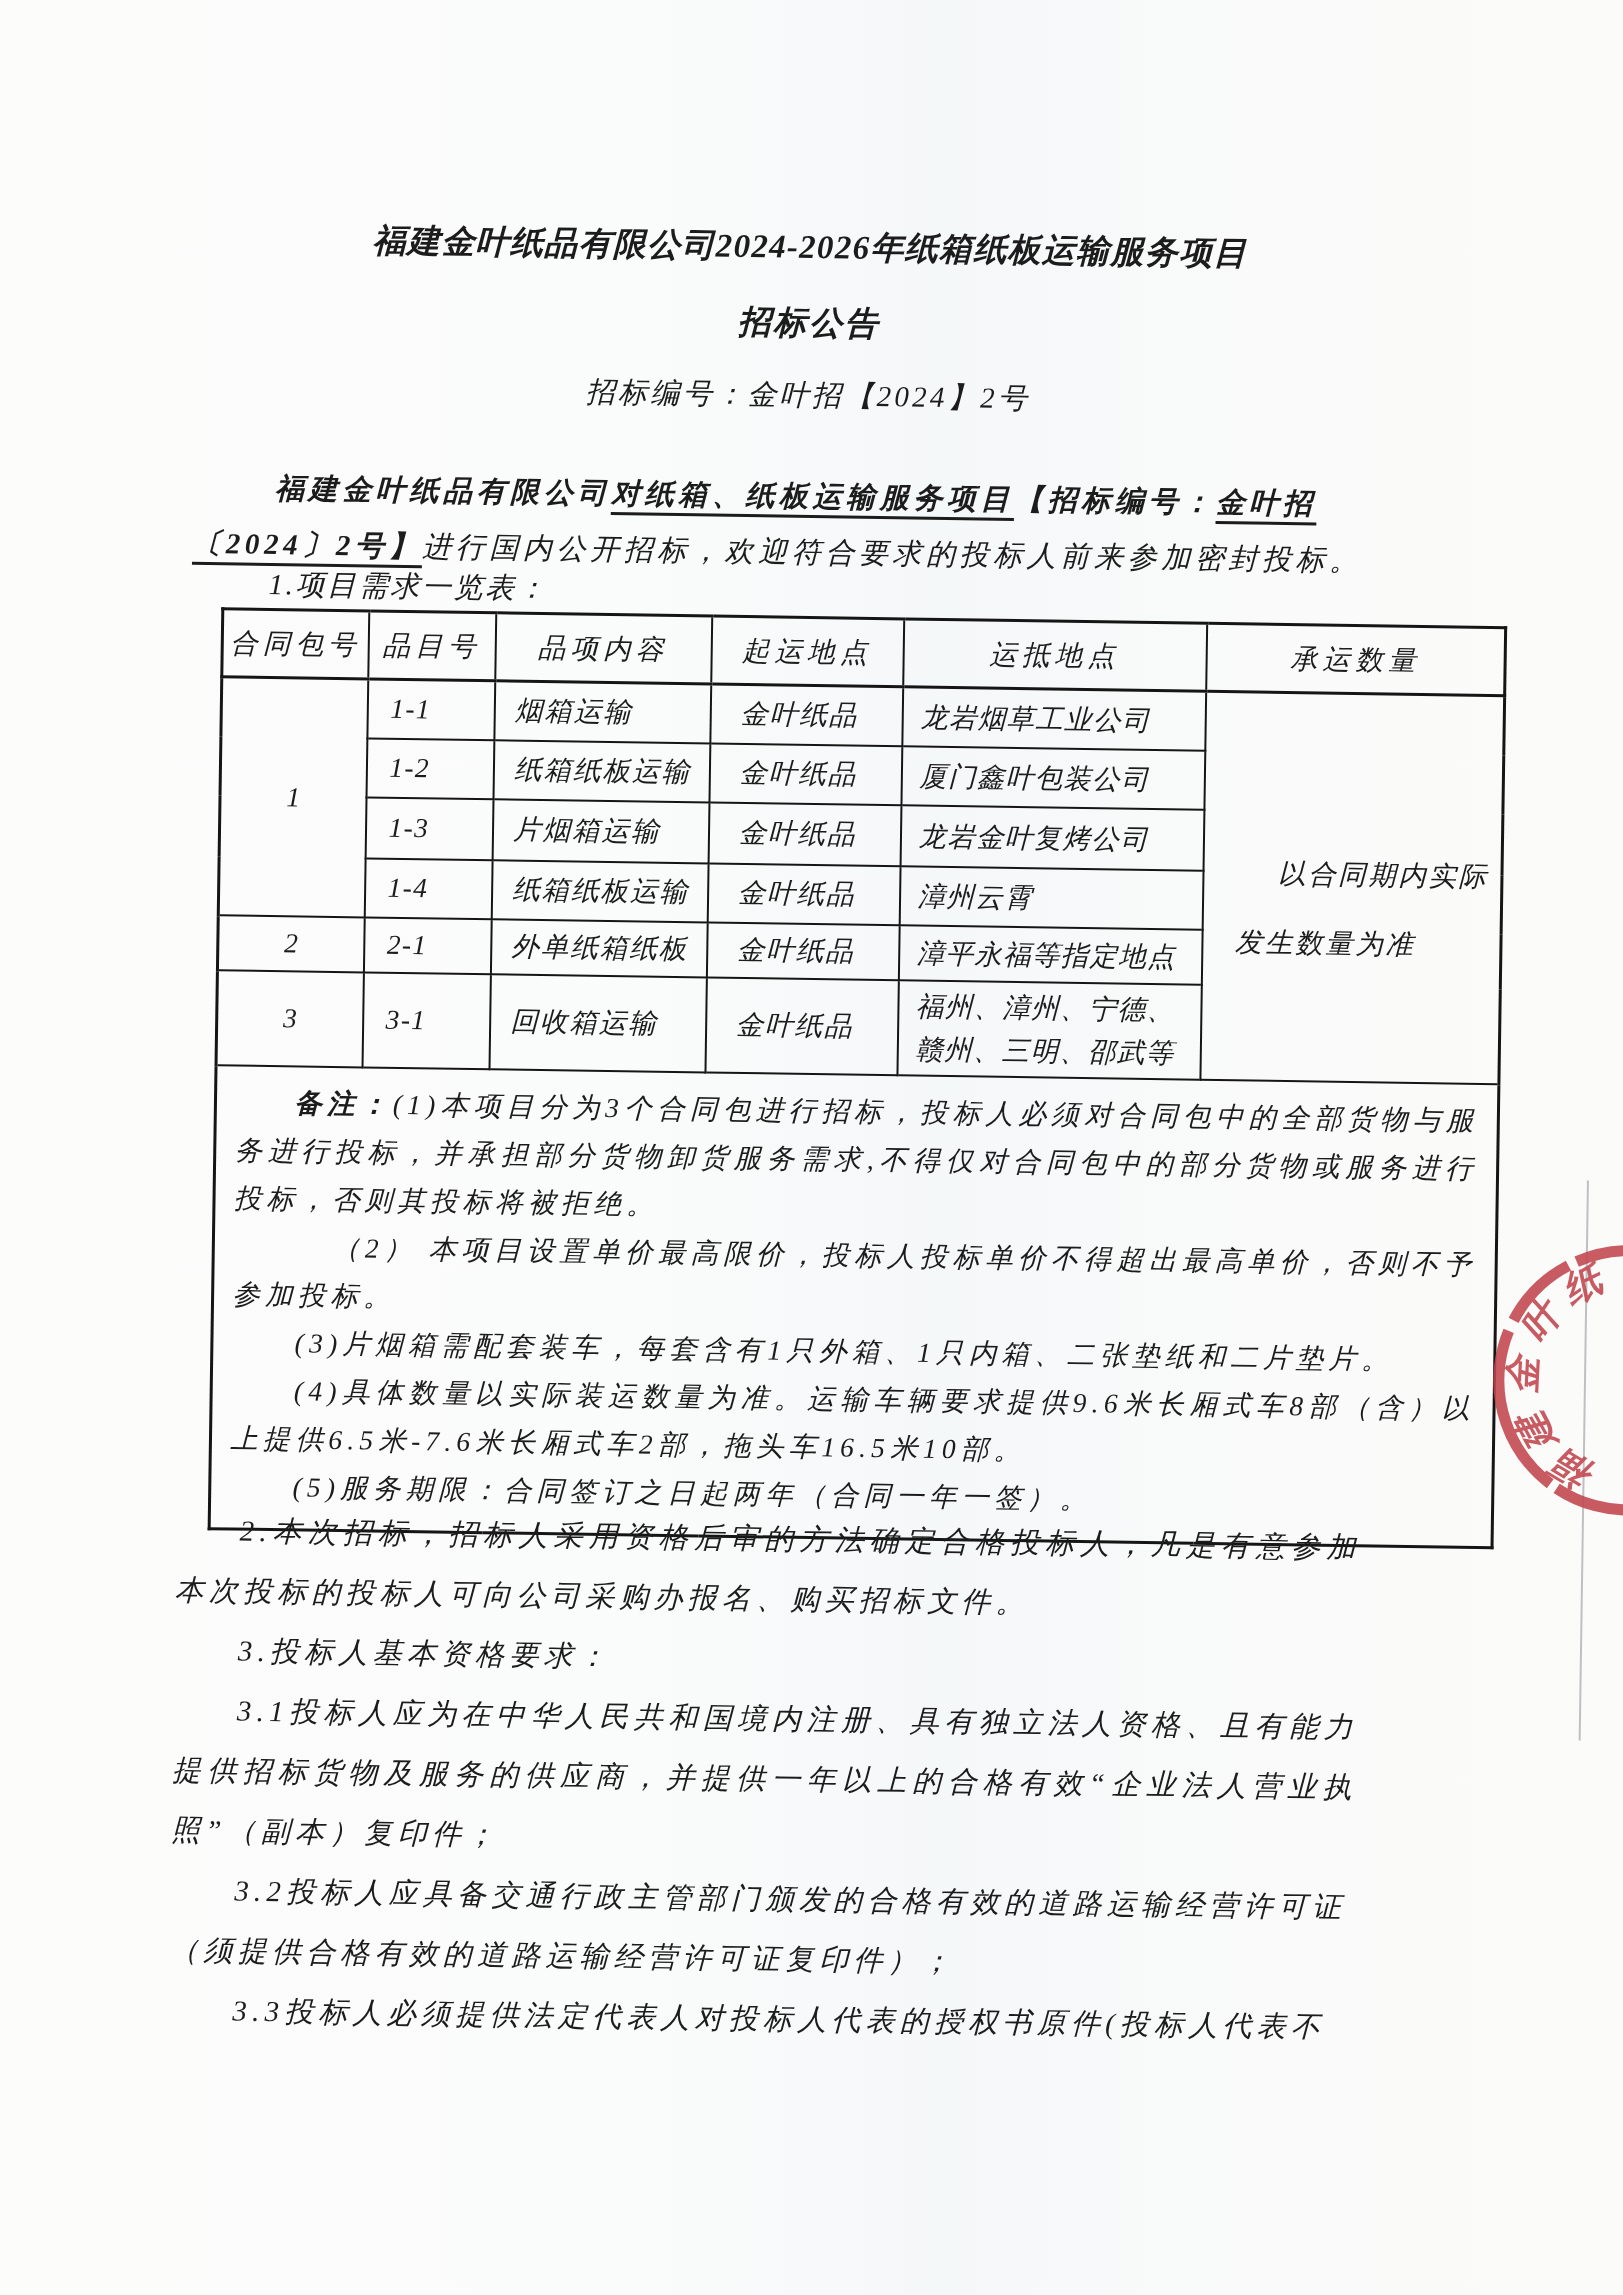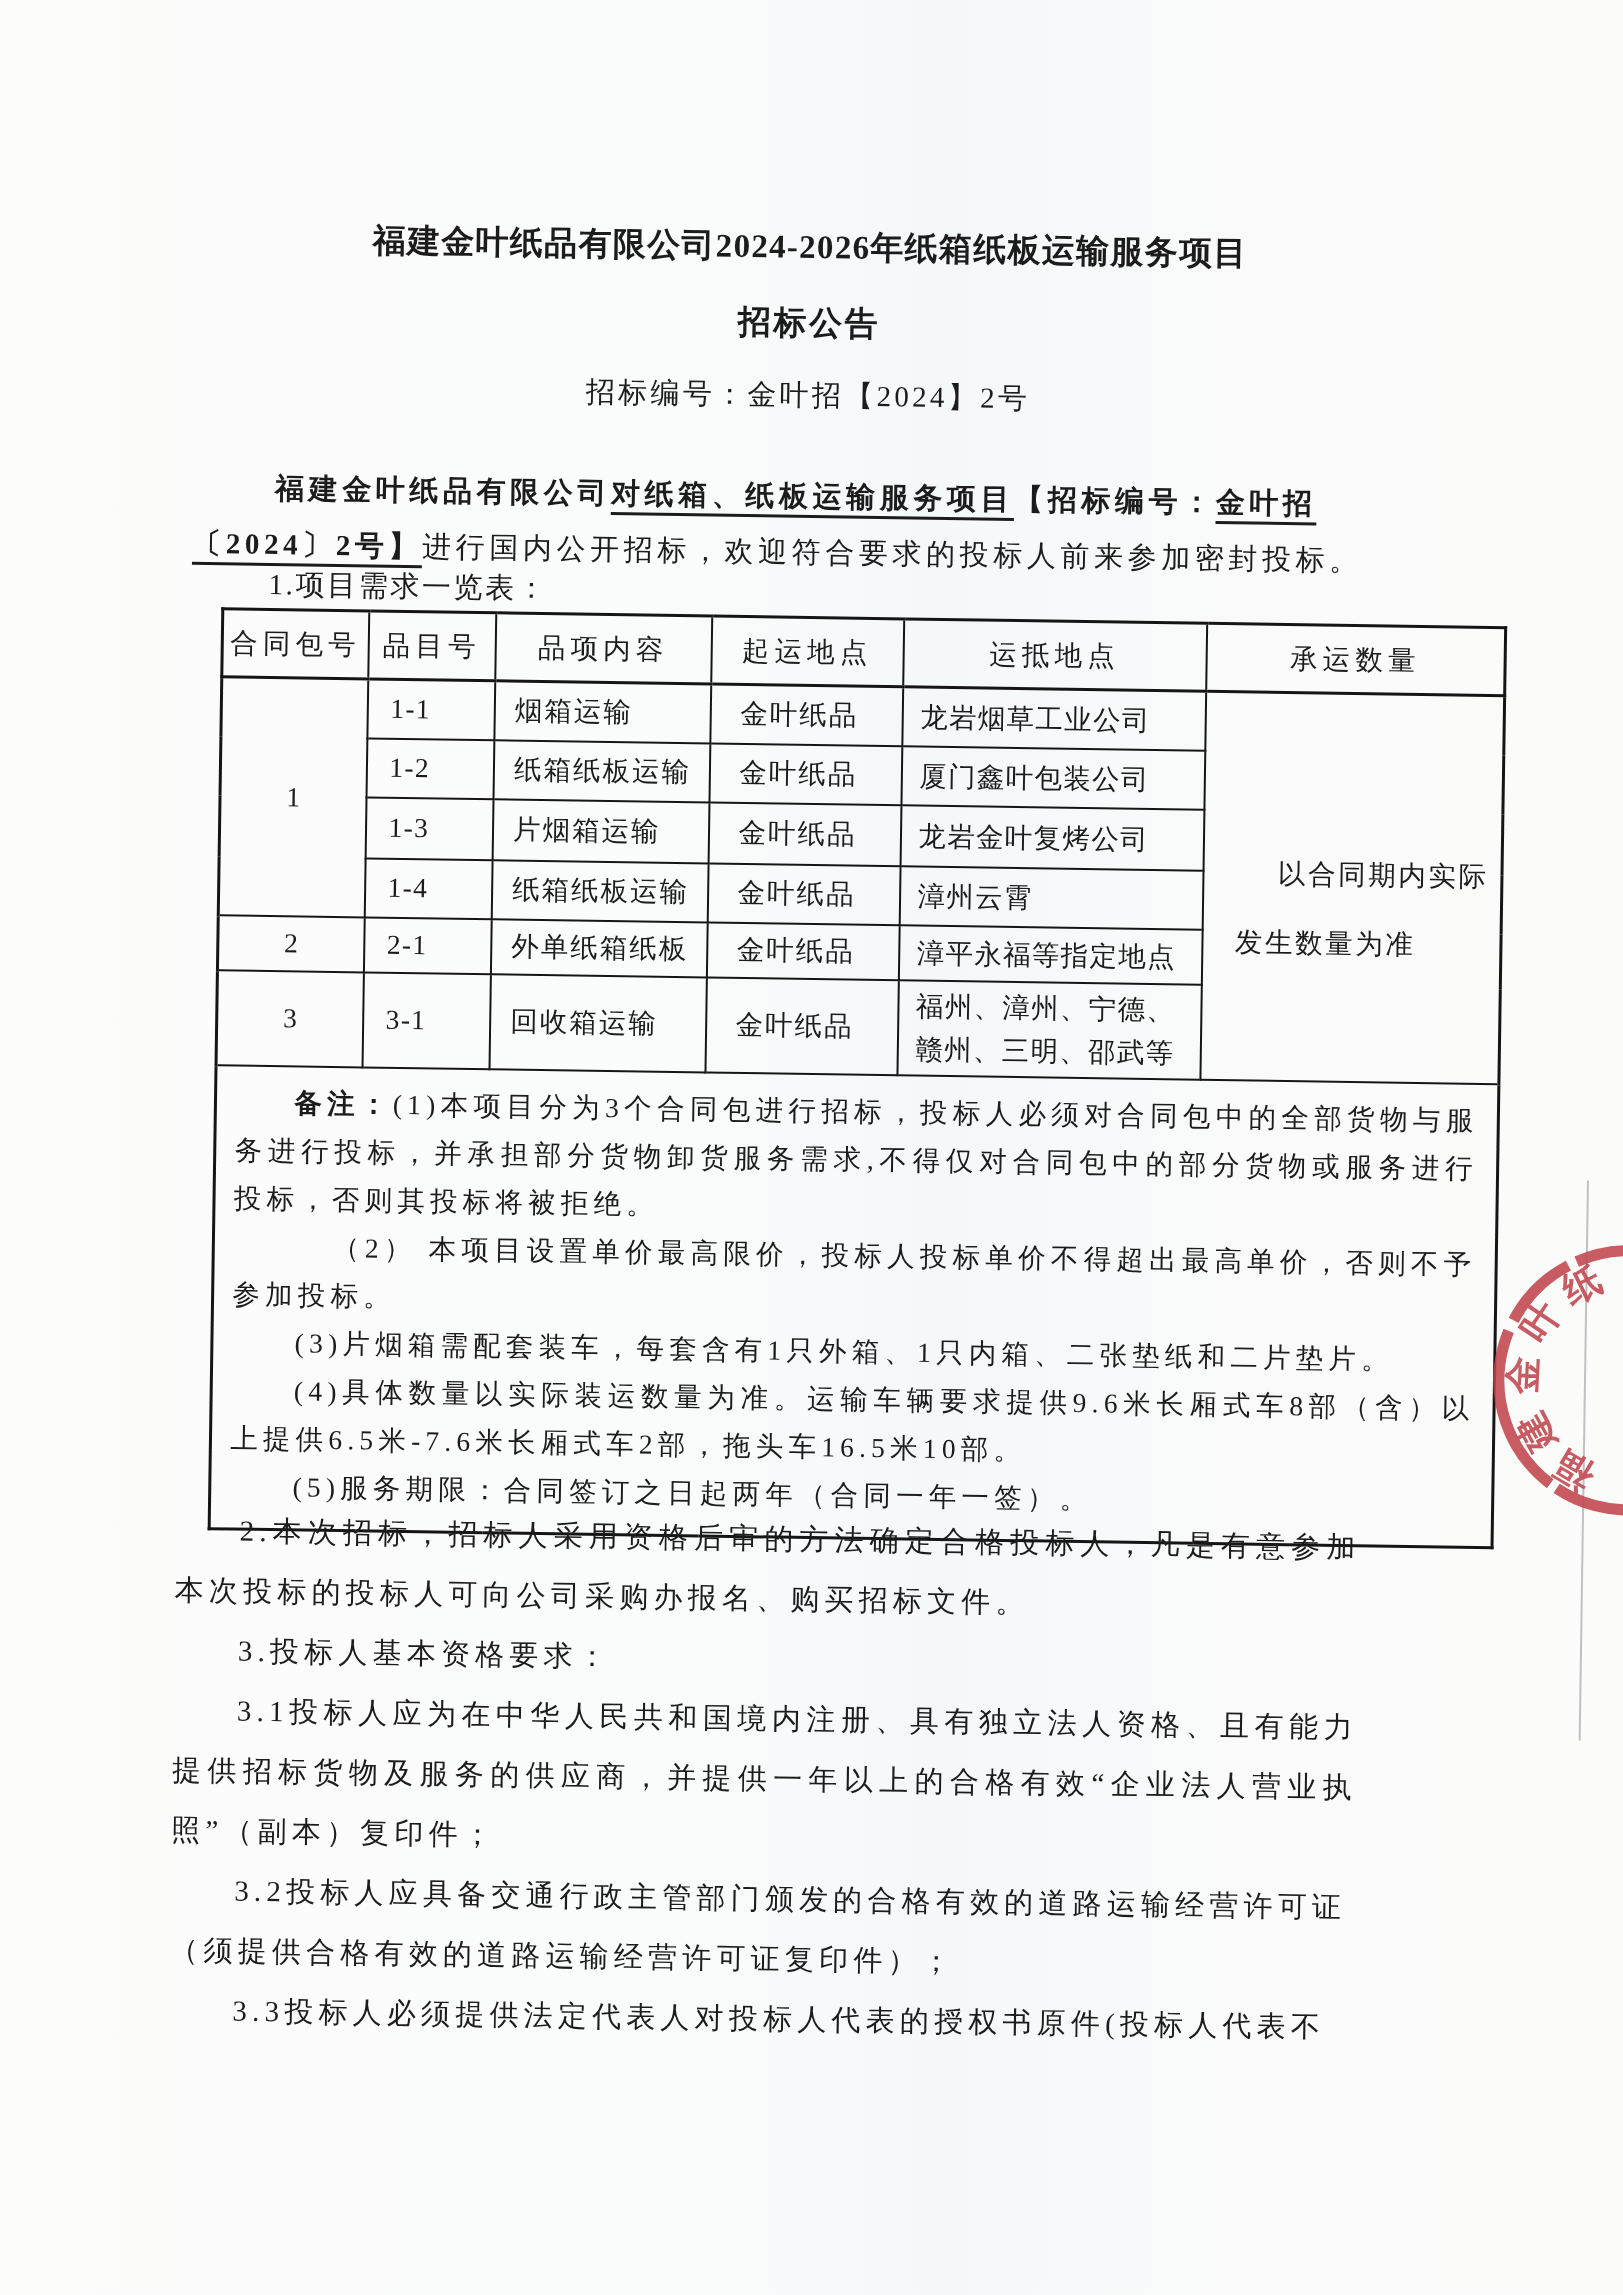--- a/index.html
+++ b/index.html
@@ -5,20 +5,21 @@
   html,body{margin:0;padding:0;}
   body{
     width:1623px;height:2295px;
     font-family:"Liberation Serif","DejaVu Serif",serif;
     color:#1c1c1c;
     background:#f6f7f6;
   }
   .page{
     position:relative;width:1623px;height:2295px;overflow:hidden;
     background:linear-gradient(90deg,#fcfcfb 0%,#fafbfb 40%,#f5f8f9 58%,#fafafa 78%,#fbfbfa 100%);
+    font-style:italic;
   }
   .content{
     position:absolute;left:0;top:0;width:1623px;height:2295px;
     transform:rotate(0.85deg);transform-origin:209px 157px;
   }
   .title1{
     position:absolute;top:216px;left:0;width:1623px;
     text-align:center;font-size:33px;font-weight:bold;letter-spacing:1.3px;
   }
   .title2{

